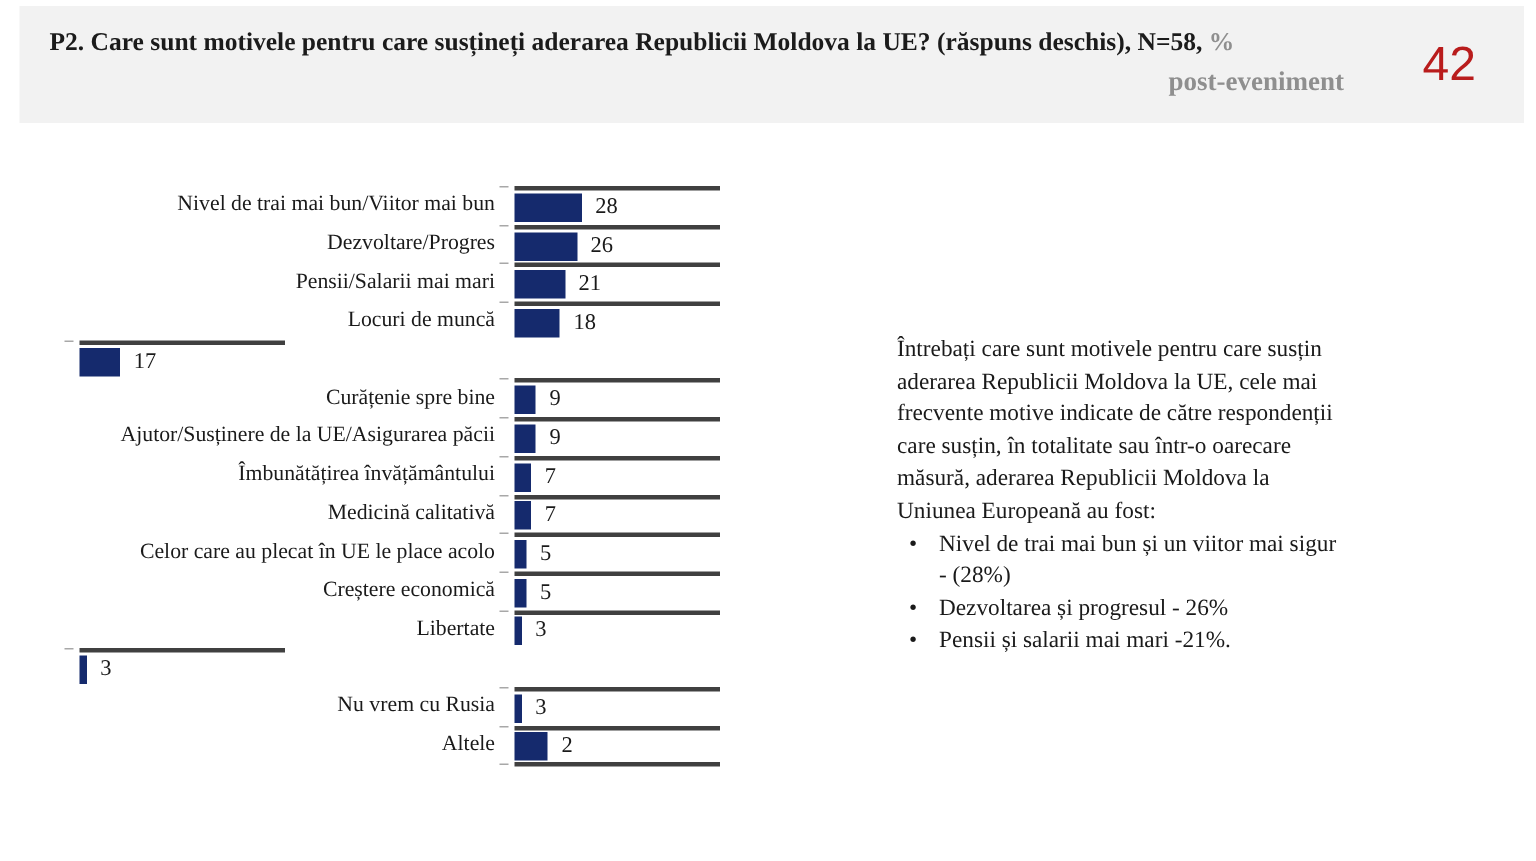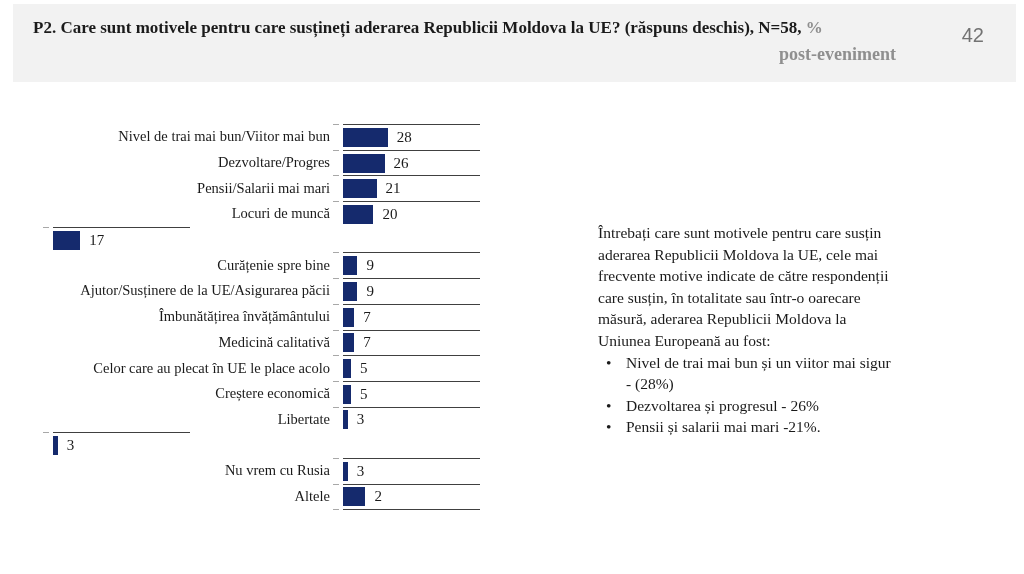--- a/index.html
+++ b/index.html
@@ -12,39 +12,39 @@
   
   .header-band {
     position:absolute; left:13px; right:8px; top:4px; height:78px;
     background:#f2f2f2; box-sizing:border-box; padding:12px 120px 0 20px;
   }
   .title-line1 { font-size:17px; font-weight:bold; color:#1b1b1b; line-height:1.45; }
   .title-line2 { font-size:18px; font-weight:bold; line-height:1.45;text-align:right; }
   .gray-text { color:#8f8f8f; }
   .page-number {
     position:absolute; top:20px; right:32px;
-    font-family:"Liberation Sans", sans-serif; font-size:20px; color:#737373;
+    font-family:"Liberation Sans", sans-serif; font-size:32px; color:#b91c1c;
   }
 
   
   .chart { position:absolute; left:40px; top:124px; width:440px; }
   .row { display:flex; align-items:center; height:25.7px; }
   .row.boundary { height:0; }
   .cat {
     width:290px; display:flex; justify-content:flex-end;
     font-size:14.5px; color:#1a1a1a;
   }
   .cat span { white-space:nowrap; }
   .tick {
     width:6px; height:0; margin-left:3px; margin-right:4px;
     align-self:flex-start; border-top:1px solid #a8a8a8;
   }
   .plot {
     width:137px; height:100%; box-sizing:border-box;
-    border-top:1px solid #404040;
+    border-top:3px solid #404040;
     display:flex; align-items:center; position:relative;
   }
   .bar { height:19px; flex:0 0 auto; }
   .val { margin-left:9px; font-size:15px; color:#1a1a1a; }
 
   
   .commentary {
     position:absolute; left:598px; top:222px; width:296px;
     font-size:15.5px; line-height:21.6px; color:#1a1a1a;
   }
@@ -101,21 +101,21 @@
               <span class="val">21</span>
             </div>
           </div>
           <div class="row">
             <div class="cat">
               <span>Locuri de muncă</span>
             </div>
             <div class="tick"></div>
             <div class="plot">
               <div class="bar" style="width: 30.4px; background: rgb(21, 42, 109);"></div>
-              <span class="val">20</span>
+              <span class="val">18</span>
             </div>
           </div>
           <div class="row">
             <div class="tick"></div>
             <div class="plot">
               <div class="bar" style="width: 27.2px; background: rgb(21, 42, 109);"></div>
               <span class="val">17</span>
             </div>
           </div>
           <div class="row">

